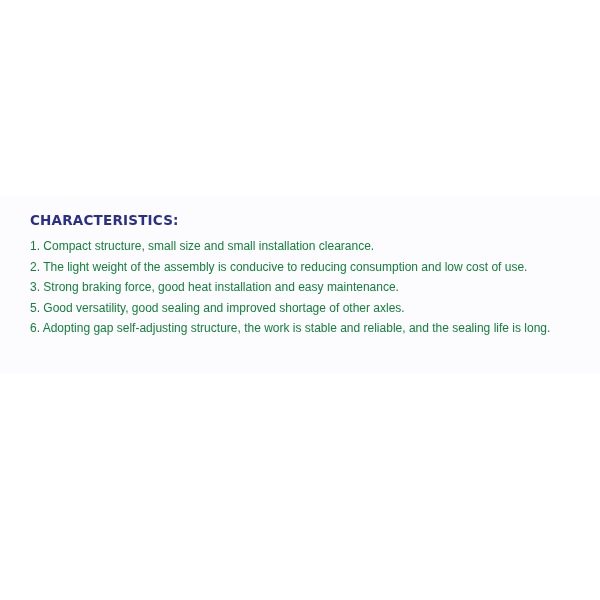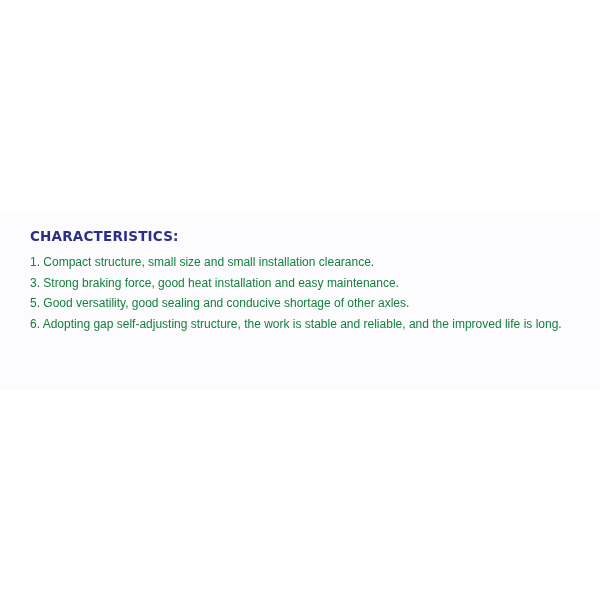--- a/index.html
+++ b/index.html
@@ -16,21 +16,21 @@
   .page {
     position: relative;
     width: 600px;
     height: 600px;
     background: #ffffff;
     box-sizing: border-box;
   }
   .content-panel {
     position: absolute;
     left: 0;
-    top: 212px;
+    top: 196px;
     width: 600px;
     height: 178px;
     background: #fcfbfd;
   }
   .inner {
     position: absolute;
     left: 30px;
     top: 16px;
     right: 24px;
   }
@@ -81,29 +81,33 @@
         <span class="heading">CHARACTERISTICS</span>
           <span class="heading-colon">:</span>
       </div>
 
       <ol class="char-list">
         <li>
           <span class="num">1.</span>
           <span>Compact structure, small size and small installation clearance.</span>
         </li>
         <li>
+          <span class="num">2.</span>
+          <span>The light weight of the assembly is conducive to reducing consumption and low cost of use.</span>
+        </li>
+        <li>
           <span class="num">3.</span>
           <span>Strong braking force, good heat installation and easy maintenance.</span>
         </li>
         <li>
           <span class="num">5.</span>
-          <span>Good versatility, good sealing and conducive shortage of other axles.</span>
+          <span>Good versatility, good sealing and improved shortage of other axles.</span>
         </li>
         <li>
           <span class="num">6.</span>
-          <span>Adopting gap self-adjusting structure, the work is stable and reliable, and the improved life is long.</span>
+          <span>Adopting gap self-adjusting structure, the work is stable and reliable, and the sealing life is long.</span>
         </li>
       </ol>
 
     </div>
   </div>
 
 </div>
 
 </body></html>

